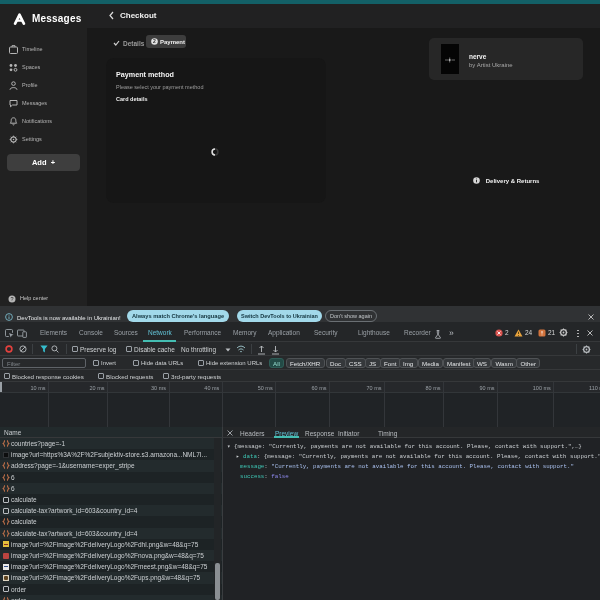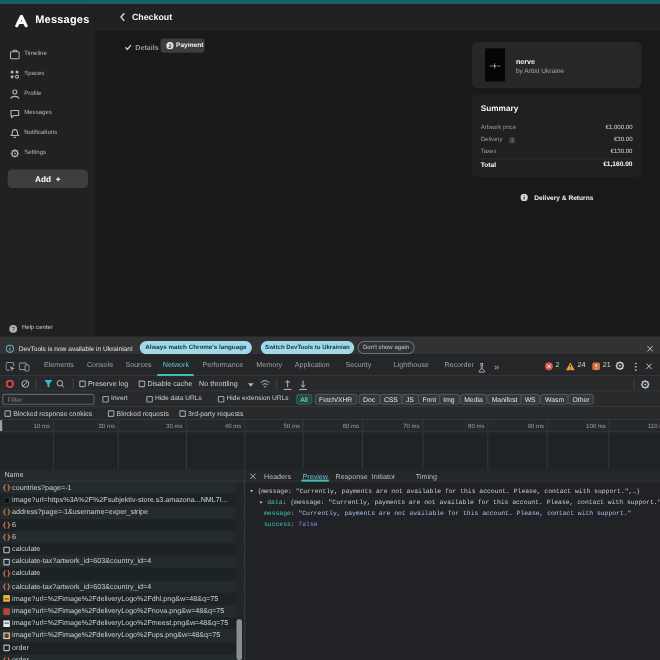--- a/index.html
+++ b/index.html
@@ -112,48 +112,41 @@
       <span class="abs" style="left:10px;top:2.5px;font-size:6.5px;font-weight:bold;color:#9b9b9b;">Details</span>
       <div class="abs" style="left:33px;top:-2px;width:40px;height:13px;background:#3d3d3d;border-radius:3px;">
         <svg class="abs" style="left:5px;top:3px;" width="7" height="7" viewBox="0 0 7 7">
             <circle cx="3.5" cy="3.5" r="3.3" fill="#e2e2e2"></circle>
             <text x="3.5" y="5.4" font-size="5" font-weight="bold" fill="#2a2a2a" text-anchor="middle" font-family="Liberation Sans">2</text>
           </svg>
         <span class="abs" style="left:14px;top:3.5px;font-size:6px;font-weight:bold;color:#f0f0f0;">Payment</span>
       </div>
     </div>
 
+    <div class="abs" style="left:19px;top:54px;width:220px;height:145px;background:#161616;border-radius:8px;">
+      <div class="abs" style="left:10px;top:12px;font-size:7.2px;font-weight:bold;color:#f5f5f5;">Payment method</div>
+      <div class="abs" style="left:10px;top:26px;font-size:5.5px;color:#9e9e9e;">Please select your payment method</div>
+      <div class="abs" style="left:10px;top:38px;font-size:5.5px;font-weight:bold;color:#ededed;">Card details</div>
+      <svg class="abs" style="left:105.3px;top:89.6px;" width="8" height="8" viewBox="0 0 8 8">
+          <circle cx="4" cy="4" r="2.9" fill="none" stroke="#3a3a3a" stroke-width="1.5"></circle>
+          <path d="M4 1.1 A2.9 2.9 0 0 0 4 6.9" fill="none" stroke="#e0e0e0" stroke-width="1.5"></path>
+        </svg>
+    </div>
 
     <div class="abs" style="left:342px;top:34px;width:154px;height:42px;background:#272727;border-radius:5px;">
       <div class="abs" style="left:12px;top:6px;width:18px;height:30px;background:#050505;">
         <svg width="18" height="30" viewBox="0 0 18 30">
             <path d="M4 16 H7.5 M10.5 16 H14 M8.7 13.5 V18.5" stroke="#9a9a9a" stroke-width="0.7"></path>
             <circle cx="8.7" cy="16" r="1" fill="#bbb"></circle>
           </svg>
       </div>
       <div class="abs" style="left:40px;top:15px;font-size:6.5px;font-weight:bold;color:#f2f2f2;">nerve</div>
       <div class="abs" style="left:40px;top:24px;font-size:6px;color:#a8a8a8;">by Artist Ukraine</div>
     </div>
 
-    <div class="abs" style="left:342px;top:82px;width:154px;height:75px;background:#202020;border-radius:5px;">
-      <div class="abs" style="left:8px;top:8px;font-size:7.5px;font-weight:bold;color:#f5f5f5;">Summary</div>
-      <div class="abs" style="left:8px;top:27px;font-size:5.5px;color:#9b9b9b;">Artwork price</div>
-      <div class="abs" style="right:8px;top:27px;font-size:5.5px;color:#dcdcdc;">€1,000.00</div>
-      <div class="abs" style="left:8px;top:38px;font-size:5.5px;color:#9b9b9b;">Delivery</div>
-      <svg class="abs" style="left:33px;top:37.5px;" width="7" height="7" viewBox="0 0 7 7">
-          <circle cx="3.5" cy="3.5" r="3.2" fill="#3c3c3c"></circle>
-          <text x="3.5" y="5.4" font-size="4.8" fill="#cfcfcf" text-anchor="middle" font-family="Liberation Sans">i</text>
-        </svg>
-      <div class="abs" style="right:8px;top:38px;font-size:5.5px;color:#dcdcdc;">€30.00</div>
-      <div class="abs" style="left:8px;top:49px;font-size:5.5px;color:#9b9b9b;">Taxes</div>
-      <div class="abs" style="right:8px;top:49px;font-size:5.5px;color:#dcdcdc;">€130.00</div>
-      <div class="abs" style="left:8px;top:58px;width:138px;height:1px;background:#2d2d2d;"></div>
-      <div class="abs" style="left:8px;top:62px;font-size:6px;font-weight:bold;color:#fafafa;">Total</div>
-      <div class="abs" style="right:8px;top:61px;font-size:6px;font-weight:bold;color:#fafafa;">€1,160.00</div>
-    </div>
 
     <div class="abs" style="left:342px;top:165px;width:154px;text-align:center;">
       <svg style="display:inline-block;vertical-align:-1px;" width="7" height="7" viewBox="0 0 7 7">
           <circle cx="3.5" cy="3.5" r="3.3" fill="#d6d6d6"></circle>
           <path d="M3.5 3 V5.3 M3.5 1.6 V2.3" stroke="#1a1a1a" stroke-width="0.9"></path>
         </svg>
       <span style="font-size:6px;font-weight:bold;color:#f0f0f0;">&nbsp;Delivery &amp; Returns</span>
     </div>
   </div>
 </div>

